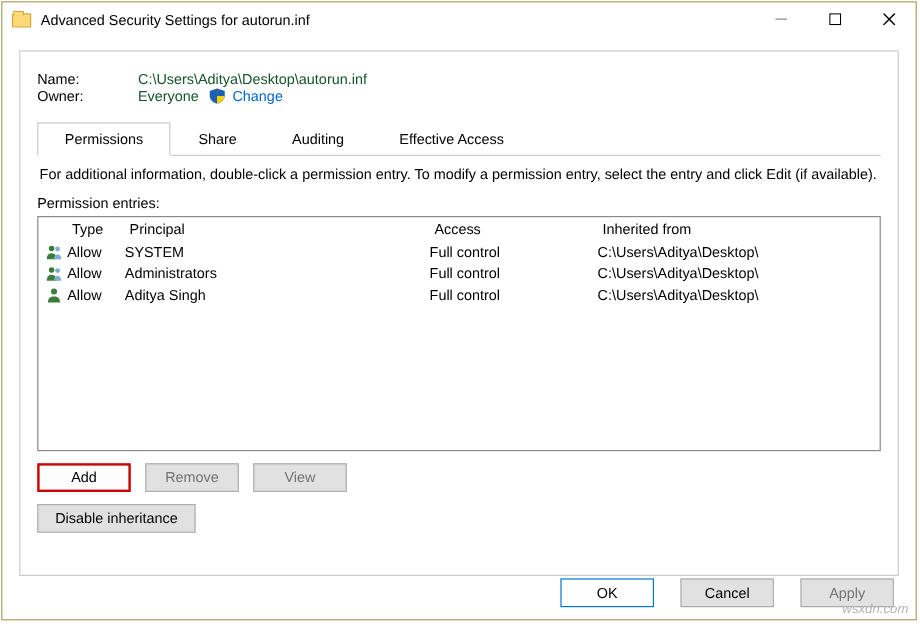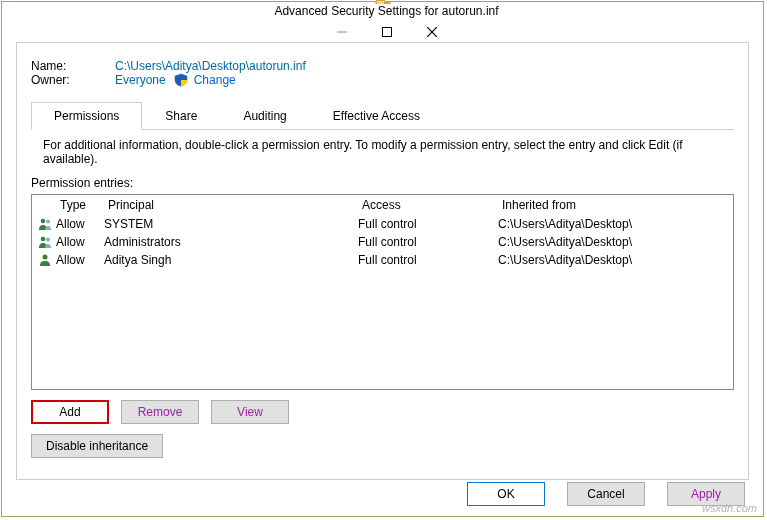--- a/index.html
+++ b/index.html
@@ -1,49 +1,49 @@
 <!DOCTYPE html>
 <html><head>
 <meta charset="utf-8">
 <style>
   * { box-sizing: border-box; font-family: "Segoe UI", Tahoma, sans-serif; }
   body { margin: 0; padding: 0; background: #fff; width: 767px; height: 520px; overflow: hidden; position: relative; font-size: 12px; color: #000; }
   .window { width: 763px; height: 516px; border: 1px solid #a6a061; position: relative; background: #fff; margin: 1px; }
-  .titlebar { height: 30px; display: flex; align-items: center; padding: 0 0 0 8px; flex-direction: column; }
+  .titlebar { height: 30px; display: flex; align-items: center; padding: 0 0 0 8px; }
   .titlebar .folder-icon { width: 16px; height: 12px; background: #ffd977; border: 1px solid #d9a83c; border-radius: 1px; margin-right: 8px; position: relative; }
   .titlebar .folder-icon::before { content: ""; position: absolute; top: -3px; left: 0; width: 7px; height: 3px; background: #ffd977; border: 1px solid #d9a83c; border-bottom: none; border-radius: 1px 1px 0 0; }
   .titlebar .title { flex: 1; font-size: 12px; }
   .win-controls { display: flex; height: 100%; }
   .win-btn { width: 45px; height: 28px; display: flex; align-items: center; justify-content: center; }
   .win-btn svg { display: block; }
   .inner { border: 1px solid #ccc; margin: 10px 14px 8px 14px; padding: 16px 14px 12px 14px; height: 438px; position: relative; background: #fff; }
   .field-row { display: flex; align-items: center; }
   .field-label { width: 84px; color: #000; }
-  .field-value { color: #0369a1; }
+  .field-value { color: #14532d; }
   .owner-row { display: flex; align-items: center; margin-bottom: 14px; }
   .shield { width: 14px; height: 14px; margin: 0 6px 0 8px; }
   .change-link { color: #0066cc; }
   .tabs { display: flex; align-items: flex-end; border-bottom: 1px solid #ccc; margin-bottom: 8px; }
   .tab { padding: 6px 22px 6px 22px; border: 1px solid transparent; position: relative; top: 1px; font-size: 12px; }
   .tab.active { border: 1px solid #ccc; border-bottom: 1px solid #fff; background: #fff; }
-  .instructions { margin: 4px 0 10px 12px; }
+  .instructions { margin: 4px 0 10px 2px; }
   .entries-label { margin-bottom: 4px; }
   .entries-box { border: 1px solid #8a8a8a; height: 196px; background: #fff; }
   .entries-header { display: flex; padding: 3px 0 3px 28px; border-bottom: none; }
   .entries-header div { font-size: 12px; }
   .col-type { width: 48px; }
   .col-principal { width: 254px; }
   .col-access { width: 140px; }
   .col-inherited { flex: 1; }
   .entry-row { display: flex; align-items: center; padding: 1px 0 1px 4px; }
   .entry-row .icon { width: 20px; height: 16px; display: flex; align-items: center; justify-content: center; }
   .entry-row .icon svg { width: 16px; height: 14px; }
   .btn-row { display: flex; gap: 12px; margin-top: 10px; }
   .btn { min-width: 78px; height: 24px; border: 1px solid #adadad; background: #e1e1e1; display: flex; align-items: center; justify-content: center; font-size: 12px; padding: 0 12px; }
-  .btn.disabled { color: #a21caf; }
+  .btn.disabled { color: #737373; }
   .btn.highlight { border: 2px solid #c00; background: #fdfdfd; padding: 0 20px; }
   .btn.wide { padding: 0 14px; min-width: 130px; }
   .bottom-btns { position: absolute; right: 18px; bottom: 10px; display: flex; gap: 22px; }
   .ok-btn { border: 1px solid #0078d7; background: #fff; }
   .watermark { position: absolute; right: 6px; bottom: 2px; font-size: 11px; color: #b3b3b3; font-style: italic; }
 </style>
 </head>
 <body>
 
 <div class="window">

